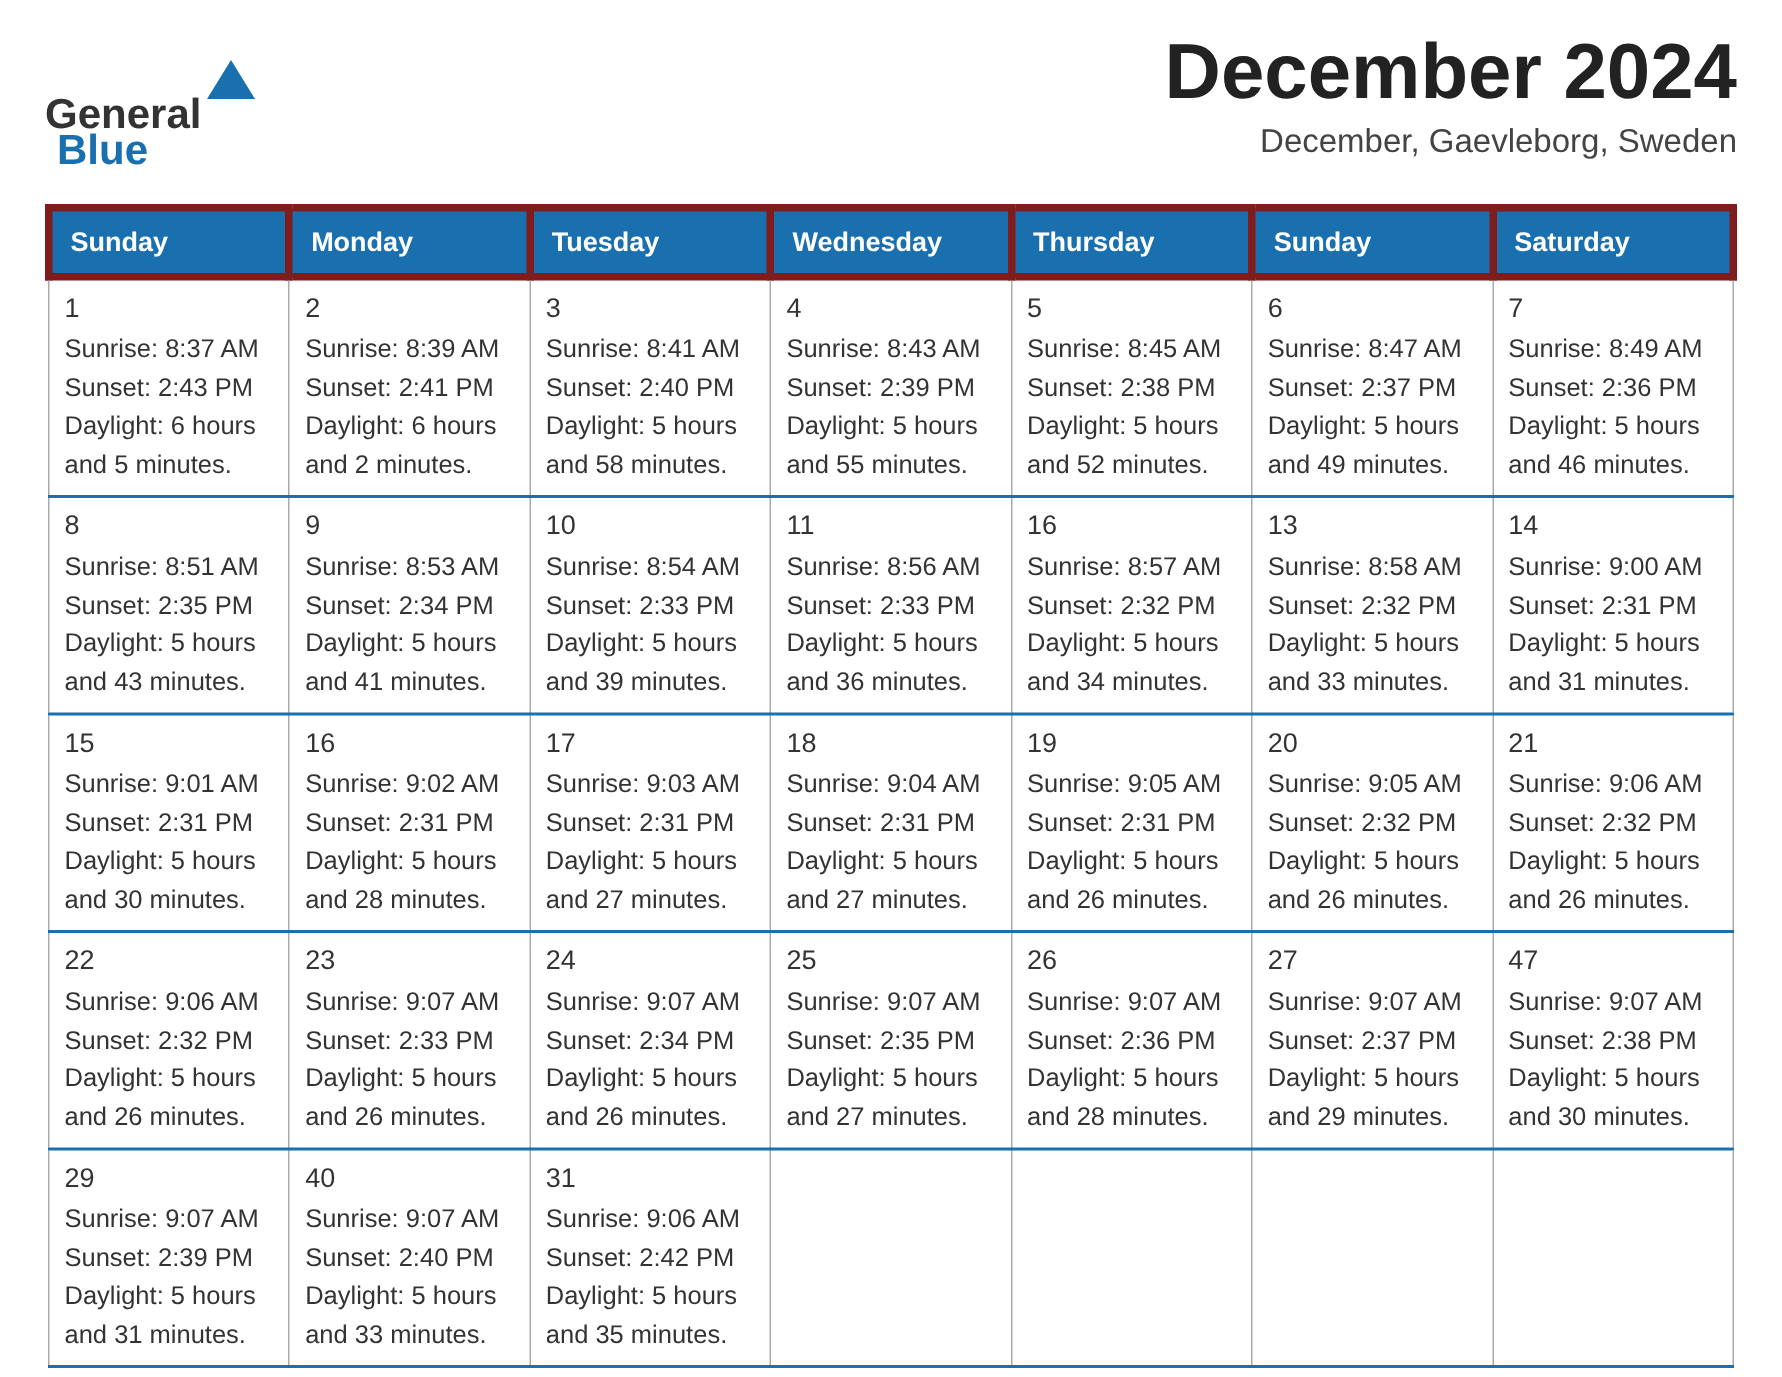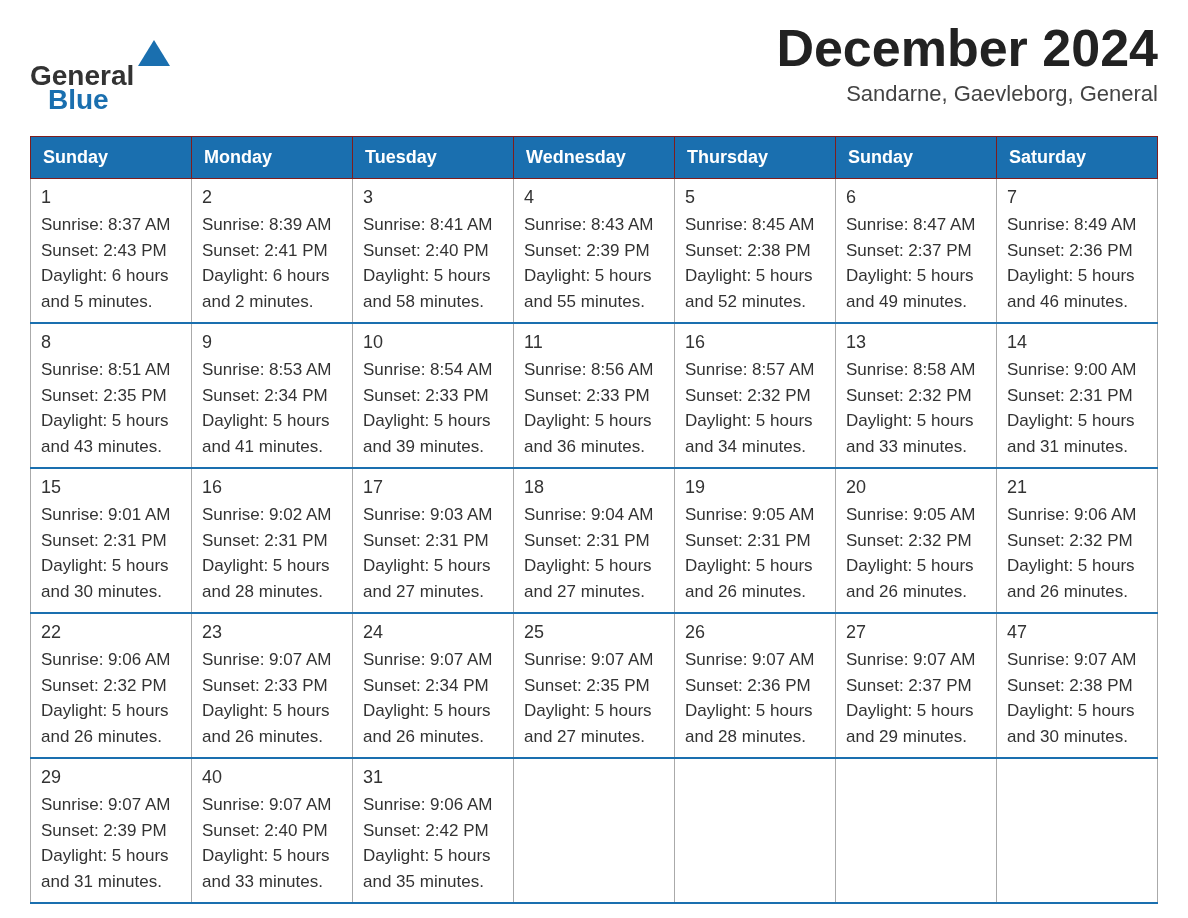--- a/index.html
+++ b/index.html
@@ -45,21 +45,21 @@
       width: 100%;
       border-collapse: collapse;
     }
     thead th {
       background-color: #1a6faf;
       color: #fff;
       font-size: 18px;
       font-weight: bold;
       padding: 10px 12px;
       text-align: left;
-      border: 1px solid #7f1d1d;
+      border: 5px solid #7f1d1d;
     }
     tbody td {
       vertical-align: top;
       border: 1px solid #aaa;
       padding: 8px 10px;
       font-size: 13.5px;
       color: #333;
       width: 14.28%;
       min-height: 100px;
     }
@@ -95,27 +95,27 @@
 <body>
 
 <div class="header">
   <div class="logo-wrapper">
     <div class="logo-top">
       <span class="logo-text-general">General</span>
       <svg width="36" height="36" viewBox="0 0 36 36" style="margin-left:2px; margin-top:-4px;">
         <polygon points="18,4 34,30 2,30" fill="#1a6faf"></polygon>
       </svg>
     </div>
-    <div style="margin-top:-8px; margin-left:18px;">
+    <div style="margin-top:-8px; margin-left:8px;">
       <span class="logo-text-blue">Blue</span>
     </div>
   </div>
   <div class="title-block">
     <div class="month-title">December 2024</div>
-    <div class="location-title">Sandarne, Gaevleborg, General</div>
+    <div class="location-title">December, Gaevleborg, Sweden</div>
   </div>
 </div>
 
 <table>
   <thead>
     <tr>
     <th>Sunday</th>
         <th>Monday</th>
         <th>Tuesday</th>
         <th>Wednesday</th>

